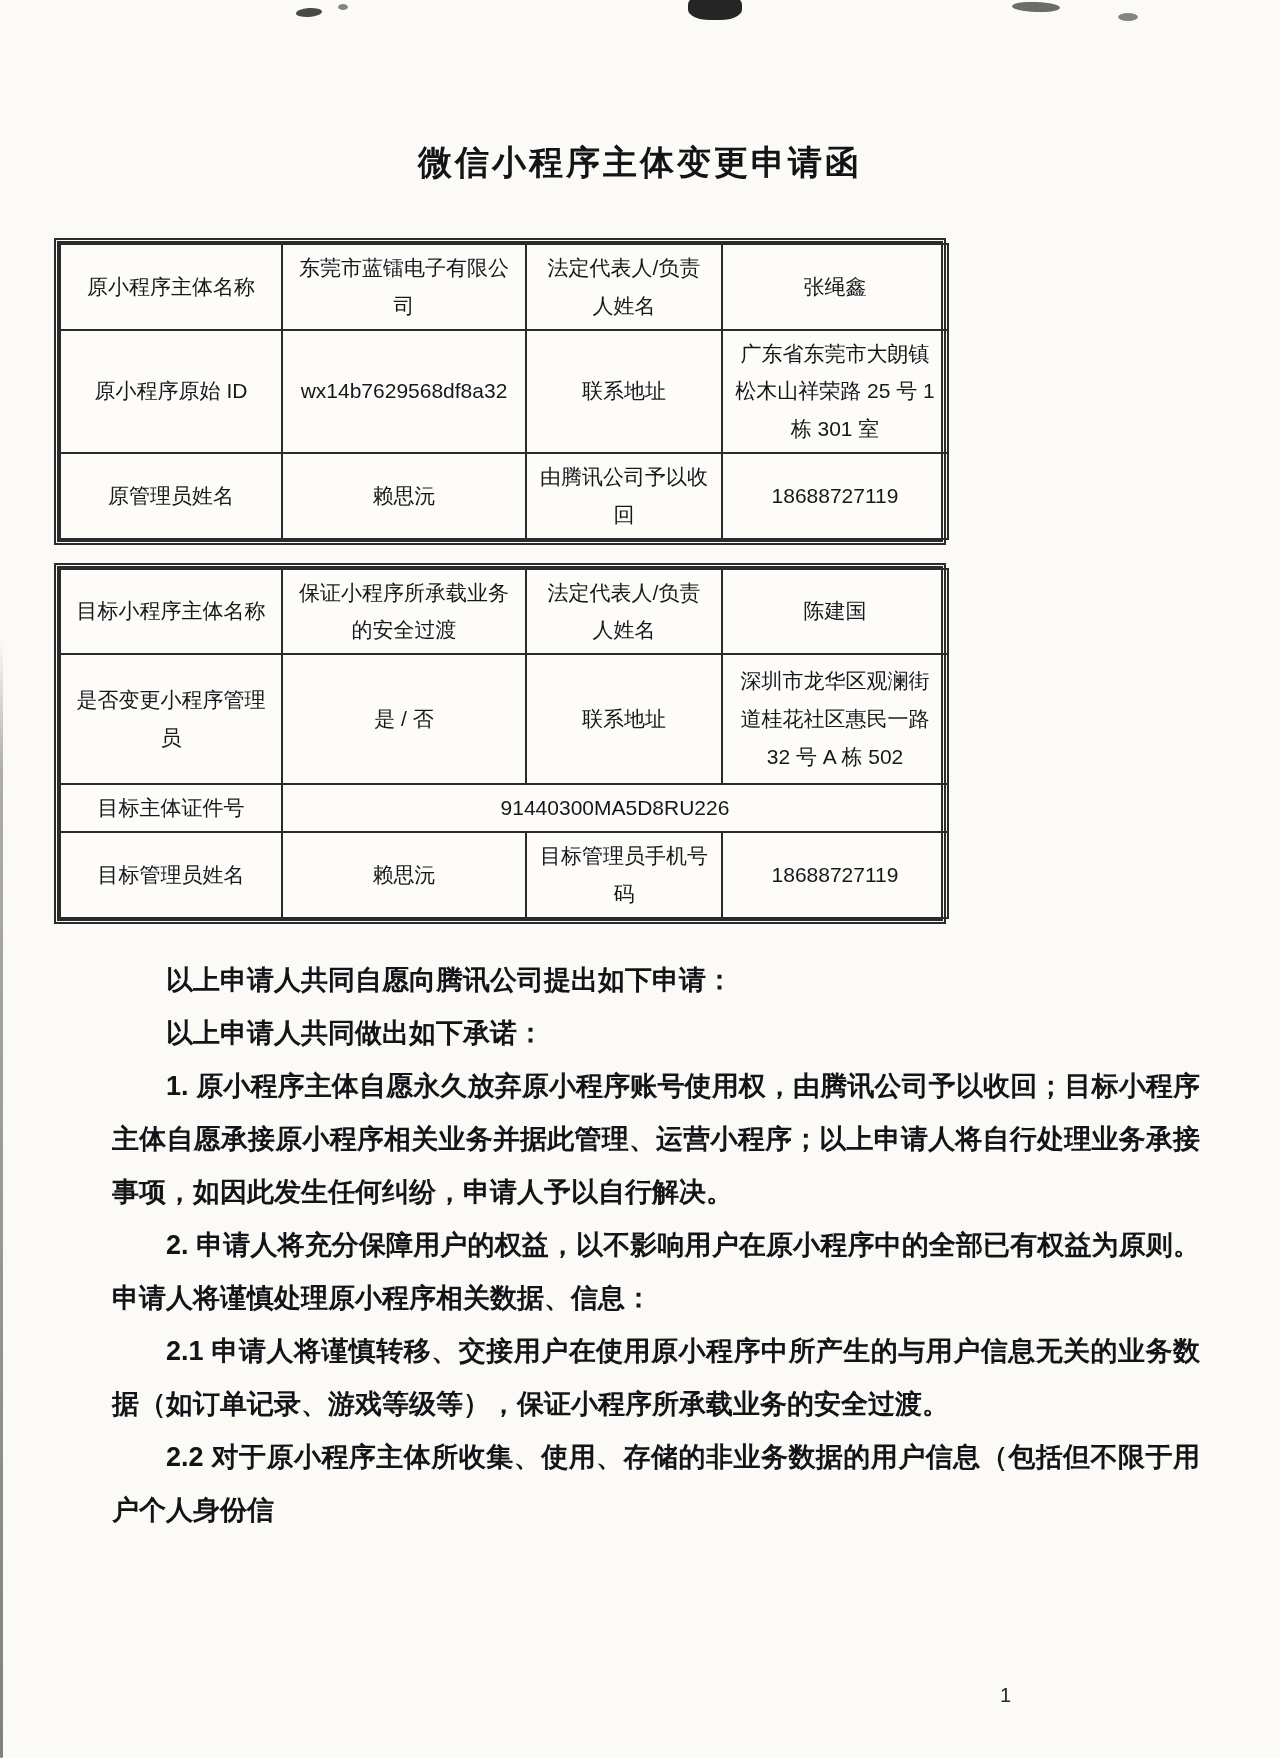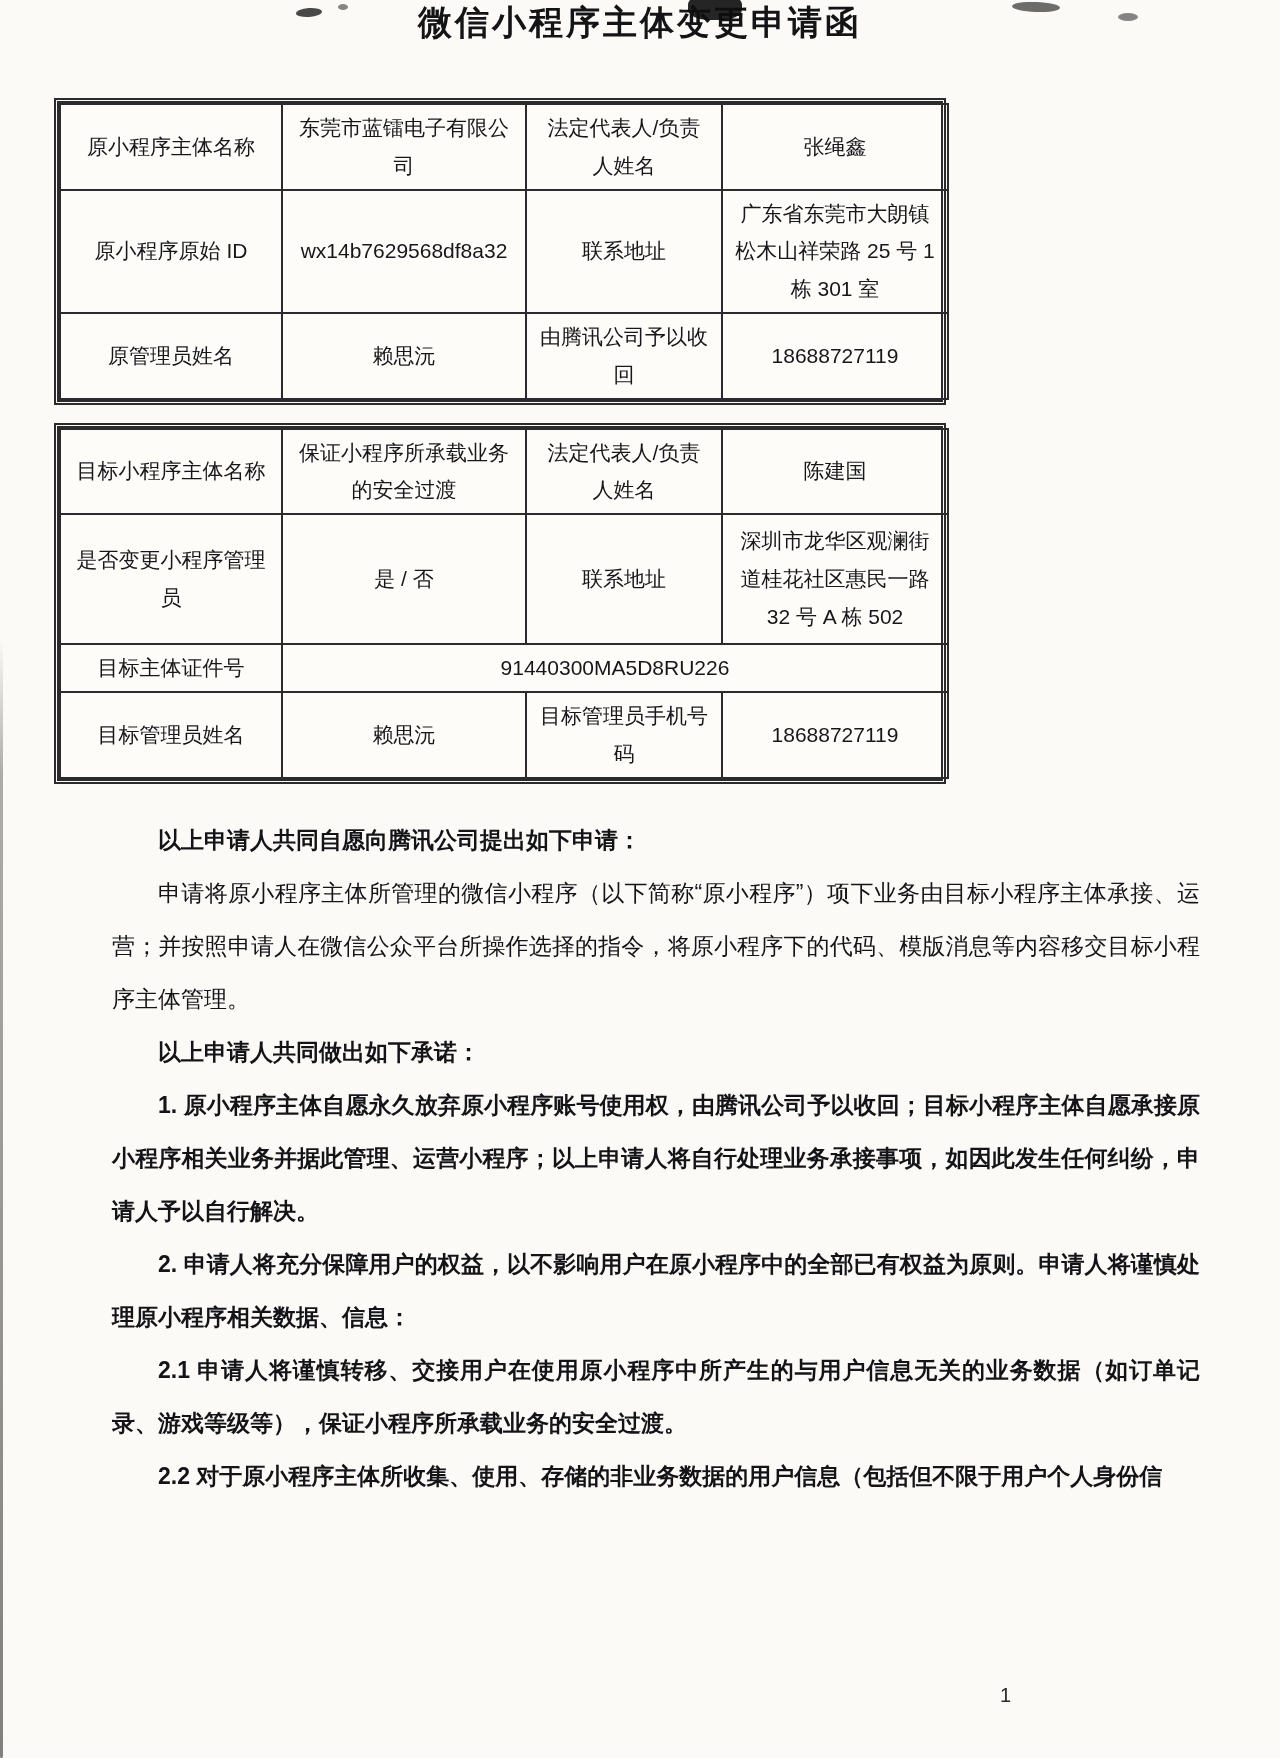--- a/index.html
+++ b/index.html
@@ -19,20 +19,21 @@
   .artifact { position:absolute; background:#0d0d0d; border-radius:50%; }
   .a1 { left:296px; top:8px;  width:26px; height:9px;  opacity:.75; transform:rotate(-4deg); }
   .a2 { left:688px; top:-6px; width:54px; height:26px; opacity:.9;  border-radius:40%; }
   .a3 { left:1012px;top:2px;  width:48px; height:10px; opacity:.6;  transform:rotate(2deg); }
   .a4 { left:1118px;top:13px; width:20px; height:8px;  opacity:.5; }
   .a5 { left:338px; top:4px;  width:10px; height:6px;  opacity:.5; }
   .edge-line { position:absolute; left:0; top:640px; width:3px; height:1118px;
     background:linear-gradient(#00000000,#2c2c2cB0 12%,#1c1c1c); opacity:.55; border-radius:2px; }
 
   .doc-title {
+    padding-top:140px;
     text-align:center;
     font-size:34px;
     font-weight:700;
     letter-spacing:3px;
     color:#141417;
   }
 
   .table-wrap {
     width:892px;
     margin:52px 0 0 54px;
@@ -65,21 +66,21 @@
   .t1 .r2 td { height:122px; }
   .t1 .r3 td { height:46px; }
   .t1 .r4 td { height:47px; }
   .t2 .r1 td { height:80px; }
   .t2 .r2 td { height:130px; }
   .t2 .r3 td { height:45px; }
   .t2 .r4 td { height:45px; }
 
   .body-text {
     margin:30px 80px 0 112px;
-    font-size:23px;
+    font-size:27px;
     line-height:53px;
     text-align:justify;
     color:#141418;
   }
   .body-text p { text-indent:2em; }
   .body-text p.bold { font-weight:700; }
 
   .page-number {
     position:absolute;
     left:1000px; top:1684px;
@@ -162,21 +163,20 @@
         <td>赖思沅</td>
         <td>目标管理员手机号码</td>
         <td>18688727119</td>
       </tr>
     </tbody>
       </table>
   </div>
 
   <div class="body-text">
     <p class="bold">以上申请人共同自愿向腾讯公司提出如下申请：</p>
-    <p>申请将原小程序主体所管理的微信小程序（以下简称“原小程序”）项下业务由目标小程序主体承接、运营；并按照申请人在微信公众平台所操作选择的指令，将原小程序下的代码、模版消息等内容移交目标小程序主体管理。</p>
     <p class="bold">以上申请人共同做出如下承诺：</p>
     <p class="bold">1. 原小程序主体自愿永久放弃原小程序账号使用权，由腾讯公司予以收回；目标小程序主体自愿承接原小程序相关业务并据此管理、运营小程序；以上申请人将自行处理业务承接事项，如因此发生任何纠纷，申请人予以自行解决。</p>
     <p class="bold">2. 申请人将充分保障用户的权益，以不影响用户在原小程序中的全部已有权益为原则。申请人将谨慎处理原小程序相关数据、信息：</p>
     <p class="bold">2.1 申请人将谨慎转移、交接用户在使用原小程序中所产生的与用户信息无关的业务数据（如订单记录、游戏等级等），保证小程序所承载业务的安全过渡。</p>
     <p class="bold">2.2 对于原小程序主体所收集、使用、存储的非业务数据的用户信息（包括但不限于用户个人身份信</p>
   </div>
 
   <div class="page-number">1</div>
 
 </div>

